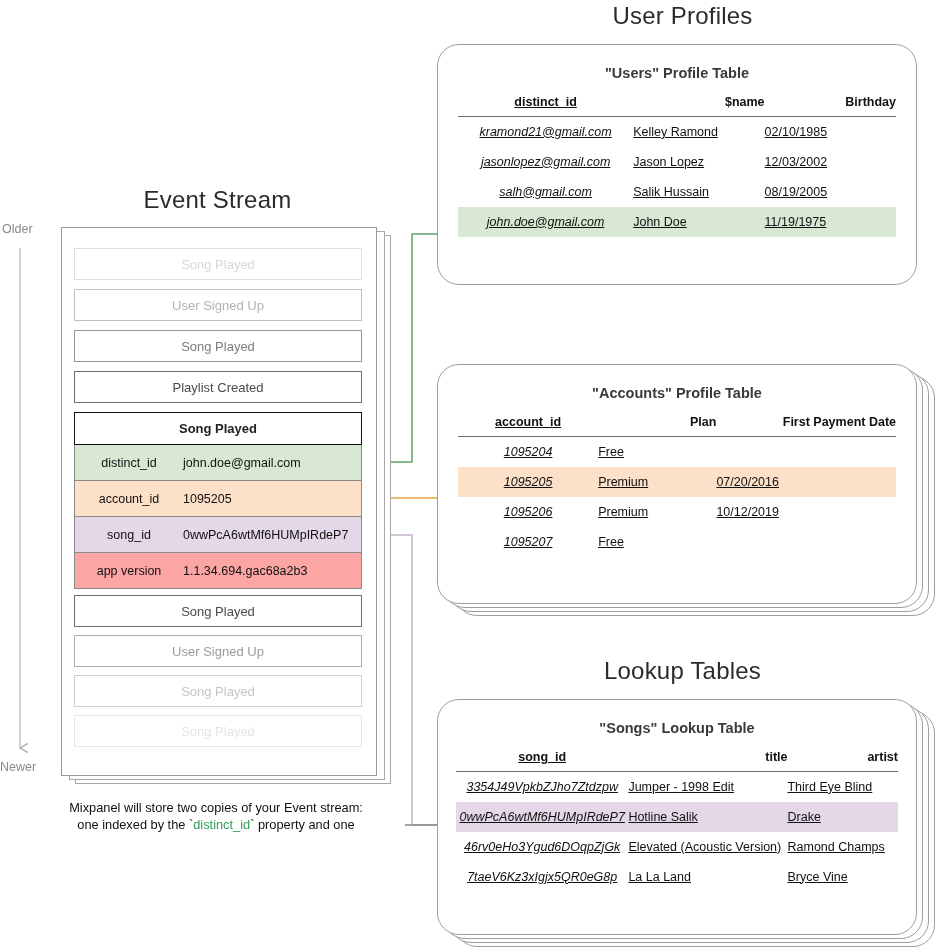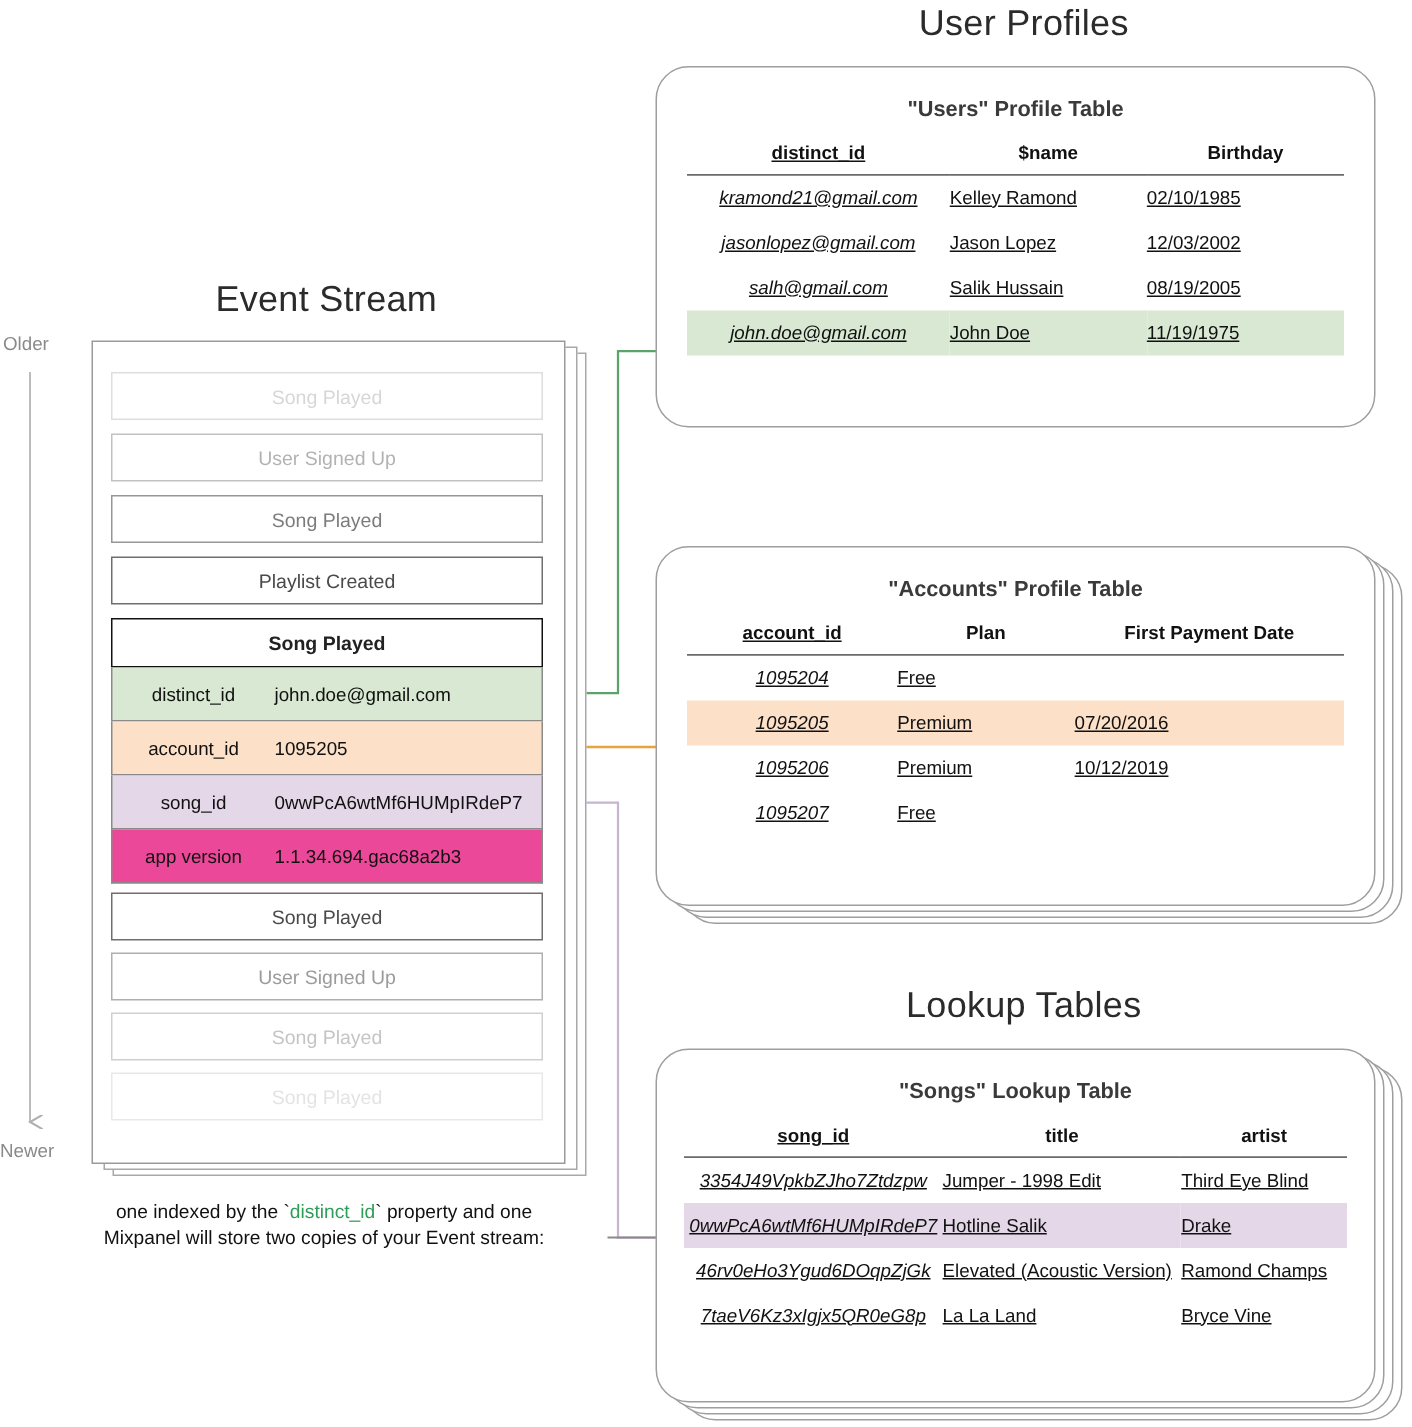--- a/index.html
+++ b/index.html
@@ -47,21 +47,21 @@
     font-weight: bold;
     color: #3a3a3a;
     margin-top: 20px;
   }
   table.data { border-collapse: collapse; width: 100%; table-layout: fixed; }
   table.data th {
     font-size: 12.5px;
     font-weight: bold;
     color: #111;
     padding: 14px 0 7px 0;
-    text-align: center;
+    text-align: right;
     white-space: nowrap;
   }
   table.data th.u { text-decoration: underline; text-align: center; }
   table.data thead tr { border-bottom: 1.3px solid #6b6b6b; }
   table.data td {
     font-size: 12.5px;
     color: #111;
     height: 30px;
     vertical-align: middle;
     white-space: nowrap;
@@ -111,21 +111,21 @@
     border-top: none;
     display: flex; align-items: center;
     font-size: 12.5px;
     color: #111;
   }
   .prop .pk { width: 108px; text-align: center; }
   .prop .pv { flex: 1; text-align: left; }
   .p-green  { background: #d8e8d2; }
   .p-orange { background: #fce0c8; }
   .p-purple { background: #e4d8e8; }
-  .p-plain  { background: #ec4899; }
+  .p-plain  { background: #fca5a5; }
 
   
   .axis-label {
     position: absolute;
     font-size: 12.5px;
     color: #8a8a8a;
   }
 
   
   .caption {
@@ -206,22 +206,22 @@
           </div>
           <div class="ev" style="top: 367px; opacity: 1;">Song Played</div>
           <div class="ev" style="top: 407px; opacity: 0.55;">User Signed Up</div>
           <div class="ev" style="top: 447px; opacity: 0.32;">Song Played</div>
           <div class="ev" style="top: 487px; opacity: 0.15;">Song Played</div>
         </div>
     </div>
   </div>
 
   <div class="caption" style="left:36px; top:800px;">
+    <div>Mixpanel will store two copies of your Event stream:</div>
     <div><span>one indexed by the `</span><span class="cap-green">distinct_id</span><span>` property and one</span></div>
-    <div>Mixpanel will store two copies of your Event stream:</div>
   </div>
 
   <div class="section-title" style="left:575px; top:2px; width:215px;">User Profiles</div>
 
   <div class="card-shell" style="left:437px; top:44px; width:498px; height:245px;">
     <div class="card-face" style="width:480px; height:241px;">
       <div class="tbl-title">"Users" Profile Table</div>
       <div style="padding:0 20px;">
         <table class="data">
           <colgroup>

